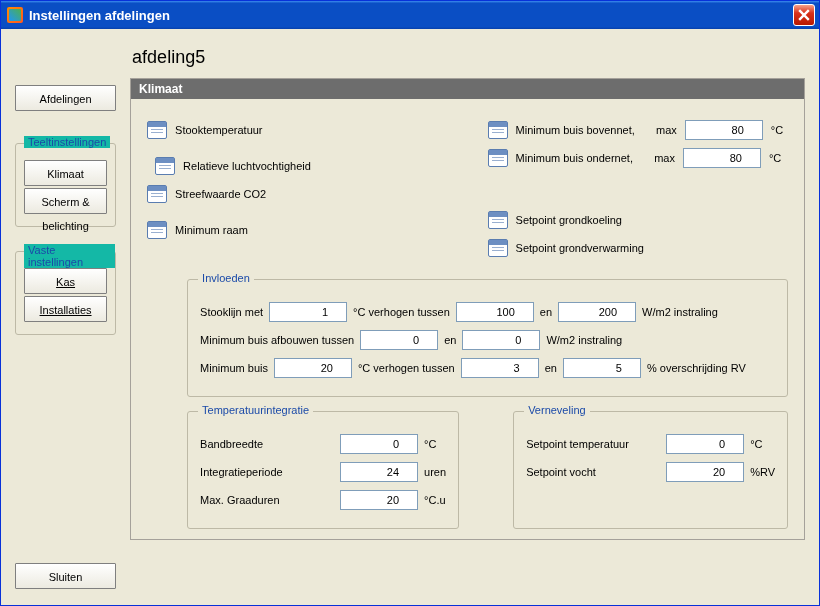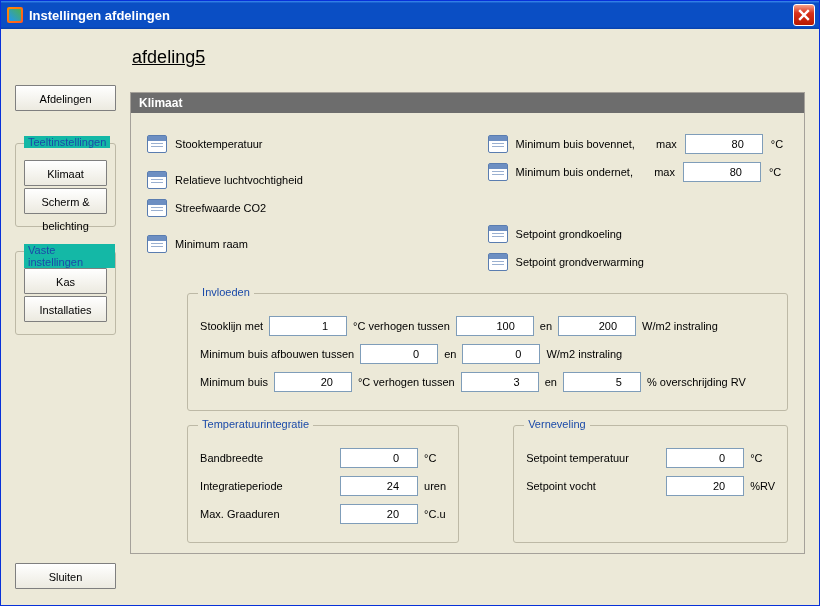--- a/index.html
+++ b/index.html
@@ -108,22 +108,21 @@
     margin: 2px 0;
   }
   .content {
     flex: 1;
     display: flex;
     flex-direction: column;
     padding-left: 14px;
   }
   .page-title {
     font-size: 18px;
-    margin: 4px 0 24px 2px;
-    text-decoration: underline;
+    margin: 4px 0 10px 2px;
   }
   .panel {
     border: 1px solid #a5a19a;
     background: #ece9d8;
   }
   .panel-header {
     background: #6d6d6d;
     color: #fff;
     padding: 3px 8px;
     font-weight: bold;
@@ -236,21 +235,21 @@
   <div class="body-area">
     <div class="sidebar">
       <button class="btn">Afdelingen</button>
 
       <div class="side-group" style="margin-top:24px;">
         <div class="side-group-title">Teeltinstellingen</div>
         <button class="btn">Klimaat</button>
         <button class="btn">Scherm &amp; belichting</button>
       </div>
 
-      <div class="side-group" style="margin-top:18px;">
+      <div class="side-group" style="margin-top:18px;text-decoration:underline;">
         <div class="side-group-title">Vaste instellingen</div>
         <button class="btn">Kas</button>
         <button class="btn">Installaties</button>
       </div>
 
       <div class="sidebar-bottom">
         <button class="btn">Sluiten</button>
       </div>
     </div>
 
@@ -260,21 +259,21 @@
       <div class="panel">
         <div class="panel-header">Klimaat</div>
         <div class="panel-body">
 
           <div class="two-col">
             <div class="col">
               <div class="item-row">
                 <div class="cal-ico"></div>
                 <span class="label">Stooktemperatuur</span>
               </div>
-              <div class="item-row" style="margin-top:14px;">
+              <div class="item-row" style="margin-top:14px;margin-left:8px;">
                 <div class="cal-ico"></div>
                 <span class="label">Relatieve luchtvochtigheid</span>
               </div>
               <div class="item-row">
                 <div class="cal-ico"></div>
                 <span class="label">Streefwaarde CO2</span>
               </div>
               <div class="item-row" style="margin-top:14px;">
                 <div class="cal-ico"></div>
                 <span class="label">Minimum raam</span>

